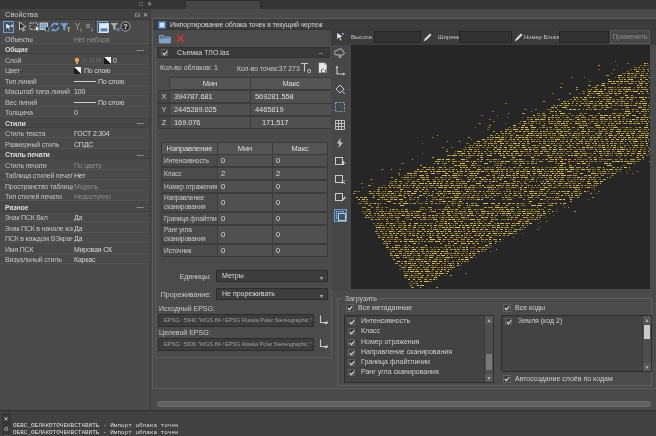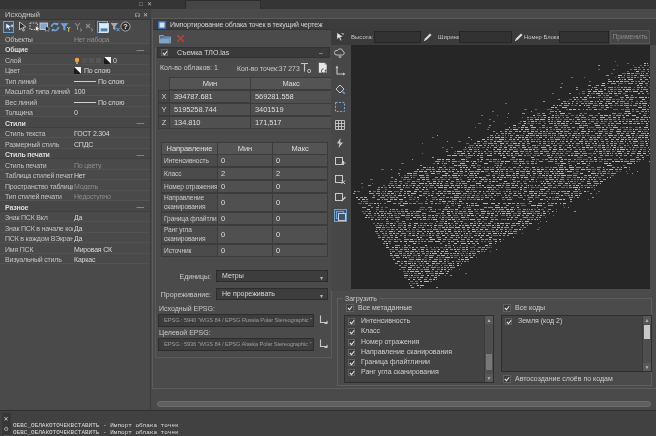--- a/index.html
+++ b/index.html
@@ -21,21 +21,21 @@
 .sb .up{top:0}.sb .dn{bottom:0}
 .sb .th{position:absolute;left:1px;right:1px;background:#787878}
 .ck{position:absolute;width:8px;height:8px;background:#3d3d3d;border:1px solid #606060}
 </style></head><body>
 <div class="abs" style="left:0;top:0;width:656px;height:9px;background:#353535"></div>
 <div class="abs" style="left:185px;top:0;width:76px;height:9px;background:#454545;border:1px solid #2d2d2d;border-bottom:none"></div>
 <div class="abs" style="left:139px;top:1px;color:#b5b5b5;font-size:6px;line-height:6px">□</div>
 <div class="abs" style="left:147px;top:1px;color:#b5b5b5;font-size:6px;line-height:6px">✕</div>
 <div class="abs" style="left:0;top:9px;width:151px;height:401px;background:#4a4a4a;border-right:1px solid #3a3a3a"></div>
 <div class="abs" style="left:0;top:9px;width:151px;height:11px;background:#424242;border-bottom:1px solid #373737">
-    <span style="position:absolute;left:5px;top:1px;color:#c6c6c6;font-size:7.5px">Исходный</span>
+    <span style="position:absolute;left:5px;top:1px;color:#c6c6c6;font-size:7.5px">Свойства</span>
     <span style="position:absolute;right:11px;top:2px;color:#c0c0c0;font-size:6px">☊</span>
     <span style="position:absolute;right:3px;top:2px;color:#c0c0c0;font-size:6px">✕</span>
   </div>
 <div class="abs" style="left:3px;top:21px;width:11px;height:12px;background:#3b5571;border:1px solid #6e9dc9;">
     <svg width="11" height="11" viewBox="0 0 12 12" style="position:absolute;left:0;top:0">
       <path d="M2 1 L2 8.4 L4.2 6.4 L5.6 9.6 L7 9 L5.6 5.9 L8.4 5.5 Z" fill="#f0f0f0" stroke="#111" stroke-width="0.5"></path>
       <path d="M8.8 2.6 l0 3 M7.3 4.1 l3 0" stroke="#bcd8f2" stroke-width="1.3"></path>
     </svg>
   </div>
 <div class="abs" style="left:16px;top:21px;width:11px;height:12px;">
@@ -235,25 +235,25 @@
       <path d="M7.5 0.5 v2.5 h2.5 Z" fill="#b9b9b9"></path>
       <path d="M9 9 a2.3 2.3 0 1 1-2.3-2.3" fill="none" stroke="#555" stroke-width="0.9"></path>
       <path d="M9.6 7.2 L9 9.4 L7.2 8.2 Z" fill="#555"></path>
     </svg>
 <div class="cell" style="left:16px;top:58px;width:82px;height:13px;background:#545454;text-align:center;padding-left:0;line-height:12px;color:#dedede;border-top:1px solid #3c3c3c;border-left:1px solid #3c3c3c">Мин</div>
 <div class="cell" style="left:97px;top:58px;width:82px;height:13px;background:#545454;text-align:center;padding-left:0;line-height:12px;color:#dedede;border-top:1px solid #3c3c3c;border-left:1px solid #3c3c3c">Макс</div>
 <div class="cell" style="left:5px;top:71px;width:12px;height:13px;background:#474747;text-align:center;padding-left:0;line-height:12px;color:#cfcfcf;border-top:1px solid #3c3c3c;border-left:1px solid #3c3c3c">X</div>
 <div class="cell" style="left:16px;top:71px;width:82px;height:13px;background:#505050;padding-left:4px;line-height:12px;color:#dedede;border-top:1px solid #3c3c3c;border-left:1px solid #3c3c3c">394787.681</div>
 <div class="cell" style="left:97px;top:71px;width:82px;height:14px;background:#505050;padding-left:4px;line-height:12px;color:#dedede;border-top:1px solid #3c3c3c;border-left:1px solid #3c3c3c">569281.558</div>
 <div class="cell" style="left:5px;top:84px;width:12px;height:13px;background:#474747;text-align:center;padding-left:0;line-height:12px;color:#cfcfcf;border-top:1px solid #3c3c3c;border-left:1px solid #3c3c3c">Y</div>
-<div class="cell" style="left:16px;top:84px;width:82px;height:13px;background:#505050;padding-left:4px;line-height:12px;color:#dedede;border-top:1px solid #3c3c3c;border-left:1px solid #3c3c3c">5195258.744</div>
-<div class="cell" style="left:97px;top:84px;width:82px;height:13px;background:#505050;padding-left:4px;line-height:12px;color:#dedede;border-top:1px solid #3c3c3c;border-left:1px solid #3c3c3c">3401519</div>
+<div class="cell" style="left:16px;top:84px;width:82px;height:13px;background:#505050;padding-left:4px;line-height:12px;color:#dedede;border-top:1px solid #3c3c3c;border-left:1px solid #3c3c3c">2445289.025</div>
+<div class="cell" style="left:97px;top:84px;width:82px;height:13px;background:#505050;padding-left:4px;line-height:12px;color:#dedede;border-top:1px solid #3c3c3c;border-left:1px solid #3c3c3c">4465819</div>
 <div class="cell" style="left:5px;top:97px;width:12px;height:13px;background:#474747;text-align:center;padding-left:0;line-height:12px;color:#cfcfcf;border-top:1px solid #3c3c3c;border-left:1px solid #3c3c3c">Z</div>
-<div class="cell" style="left:16px;top:97px;width:82px;height:13px;background:#505050;padding-left:4px;line-height:12px;color:#dedede;border-top:1px solid #3c3c3c;border-left:1px solid #3c3c3c">134.810</div>
-<div class="cell" style="left:97px;top:97px;width:82px;height:13px;background:#505050;padding-left:4px;line-height:12px;color:#dedede;border-top:1px solid #3c3c3c;border-left:1px solid #3c3c3c">171,517</div>
+<div class="cell" style="left:16px;top:97px;width:82px;height:13px;background:#505050;padding-left:4px;line-height:12px;color:#dedede;border-top:1px solid #3c3c3c;border-left:1px solid #3c3c3c">169.076</div>
+<div class="cell" style="left:97px;top:97px;width:82px;height:13px;background:#505050;padding-left:11px;line-height:12px;color:#dedede;border-top:1px solid #3c3c3c;border-left:1px solid #3c3c3c">171,517</div>
 <div class="cell" style="left:8px;top:123px;width:57px;height:13px;background:#545454;text-align:center;padding-left:0;line-height:12px;color:#dedede;border-top:1px solid #3c3c3c;border-left:1px solid #3c3c3c">Направление</div>
 <div class="cell" style="left:64px;top:123px;width:56px;height:13px;background:#545454;text-align:center;padding-left:0;line-height:12px;color:#dedede;border-top:1px solid #3c3c3c;border-left:1px solid #3c3c3c">Мин</div>
 <div class="cell" style="left:119px;top:123px;width:56px;height:13px;background:#545454;text-align:center;padding-left:0;line-height:12px;color:#dedede;border-top:1px solid #3c3c3c;border-left:1px solid #3c3c3c">Макс</div>
 <div class="cell" style="left:8px;top:135px;width:57px;height:13px;background:#4b4b4b;padding-left:2px;line-height:12px;font-size:6.6px;color:#c9c9c9;border-top:1px solid #3c3c3c;border-left:1px solid #3c3c3c">Интенсивность</div>
 <div class="cell" style="left:64px;top:135px;width:56px;height:13px;background:#505050;padding-left:3px;line-height:12px;color:#dedede;border-top:1px solid #3c3c3c;border-left:1px solid #3c3c3c">0</div>
 <div class="cell" style="left:119px;top:135px;width:56px;height:13px;background:#505050;padding-left:3px;line-height:12px;color:#dedede;border-top:1px solid #3c3c3c;border-left:1px solid #3c3c3c">0</div>
 <div class="cell" style="left:8px;top:148px;width:57px;height:13px;background:#4b4b4b;padding-left:2px;line-height:12px;font-size:6.6px;color:#c9c9c9;border-top:1px solid #3c3c3c;border-left:1px solid #3c3c3c">Класс</div>
 <div class="cell" style="left:64px;top:148px;width:56px;height:13px;background:#505050;padding-left:3px;line-height:12px;color:#dedede;border-top:1px solid #3c3c3c;border-left:1px solid #3c3c3c">2</div>
 <div class="cell" style="left:119px;top:148px;width:56px;height:13px;background:#505050;padding-left:3px;line-height:12px;color:#dedede;border-top:1px solid #3c3c3c;border-left:1px solid #3c3c3c">2</div>
 <div class="cell" style="left:8px;top:161px;width:57px;height:13px;background:#4b4b4b;padding-left:2px;line-height:12px;font-size:6.6px;color:#c9c9c9;border-top:1px solid #3c3c3c;border-left:1px solid #3c3c3c">Номер отражения</div>

